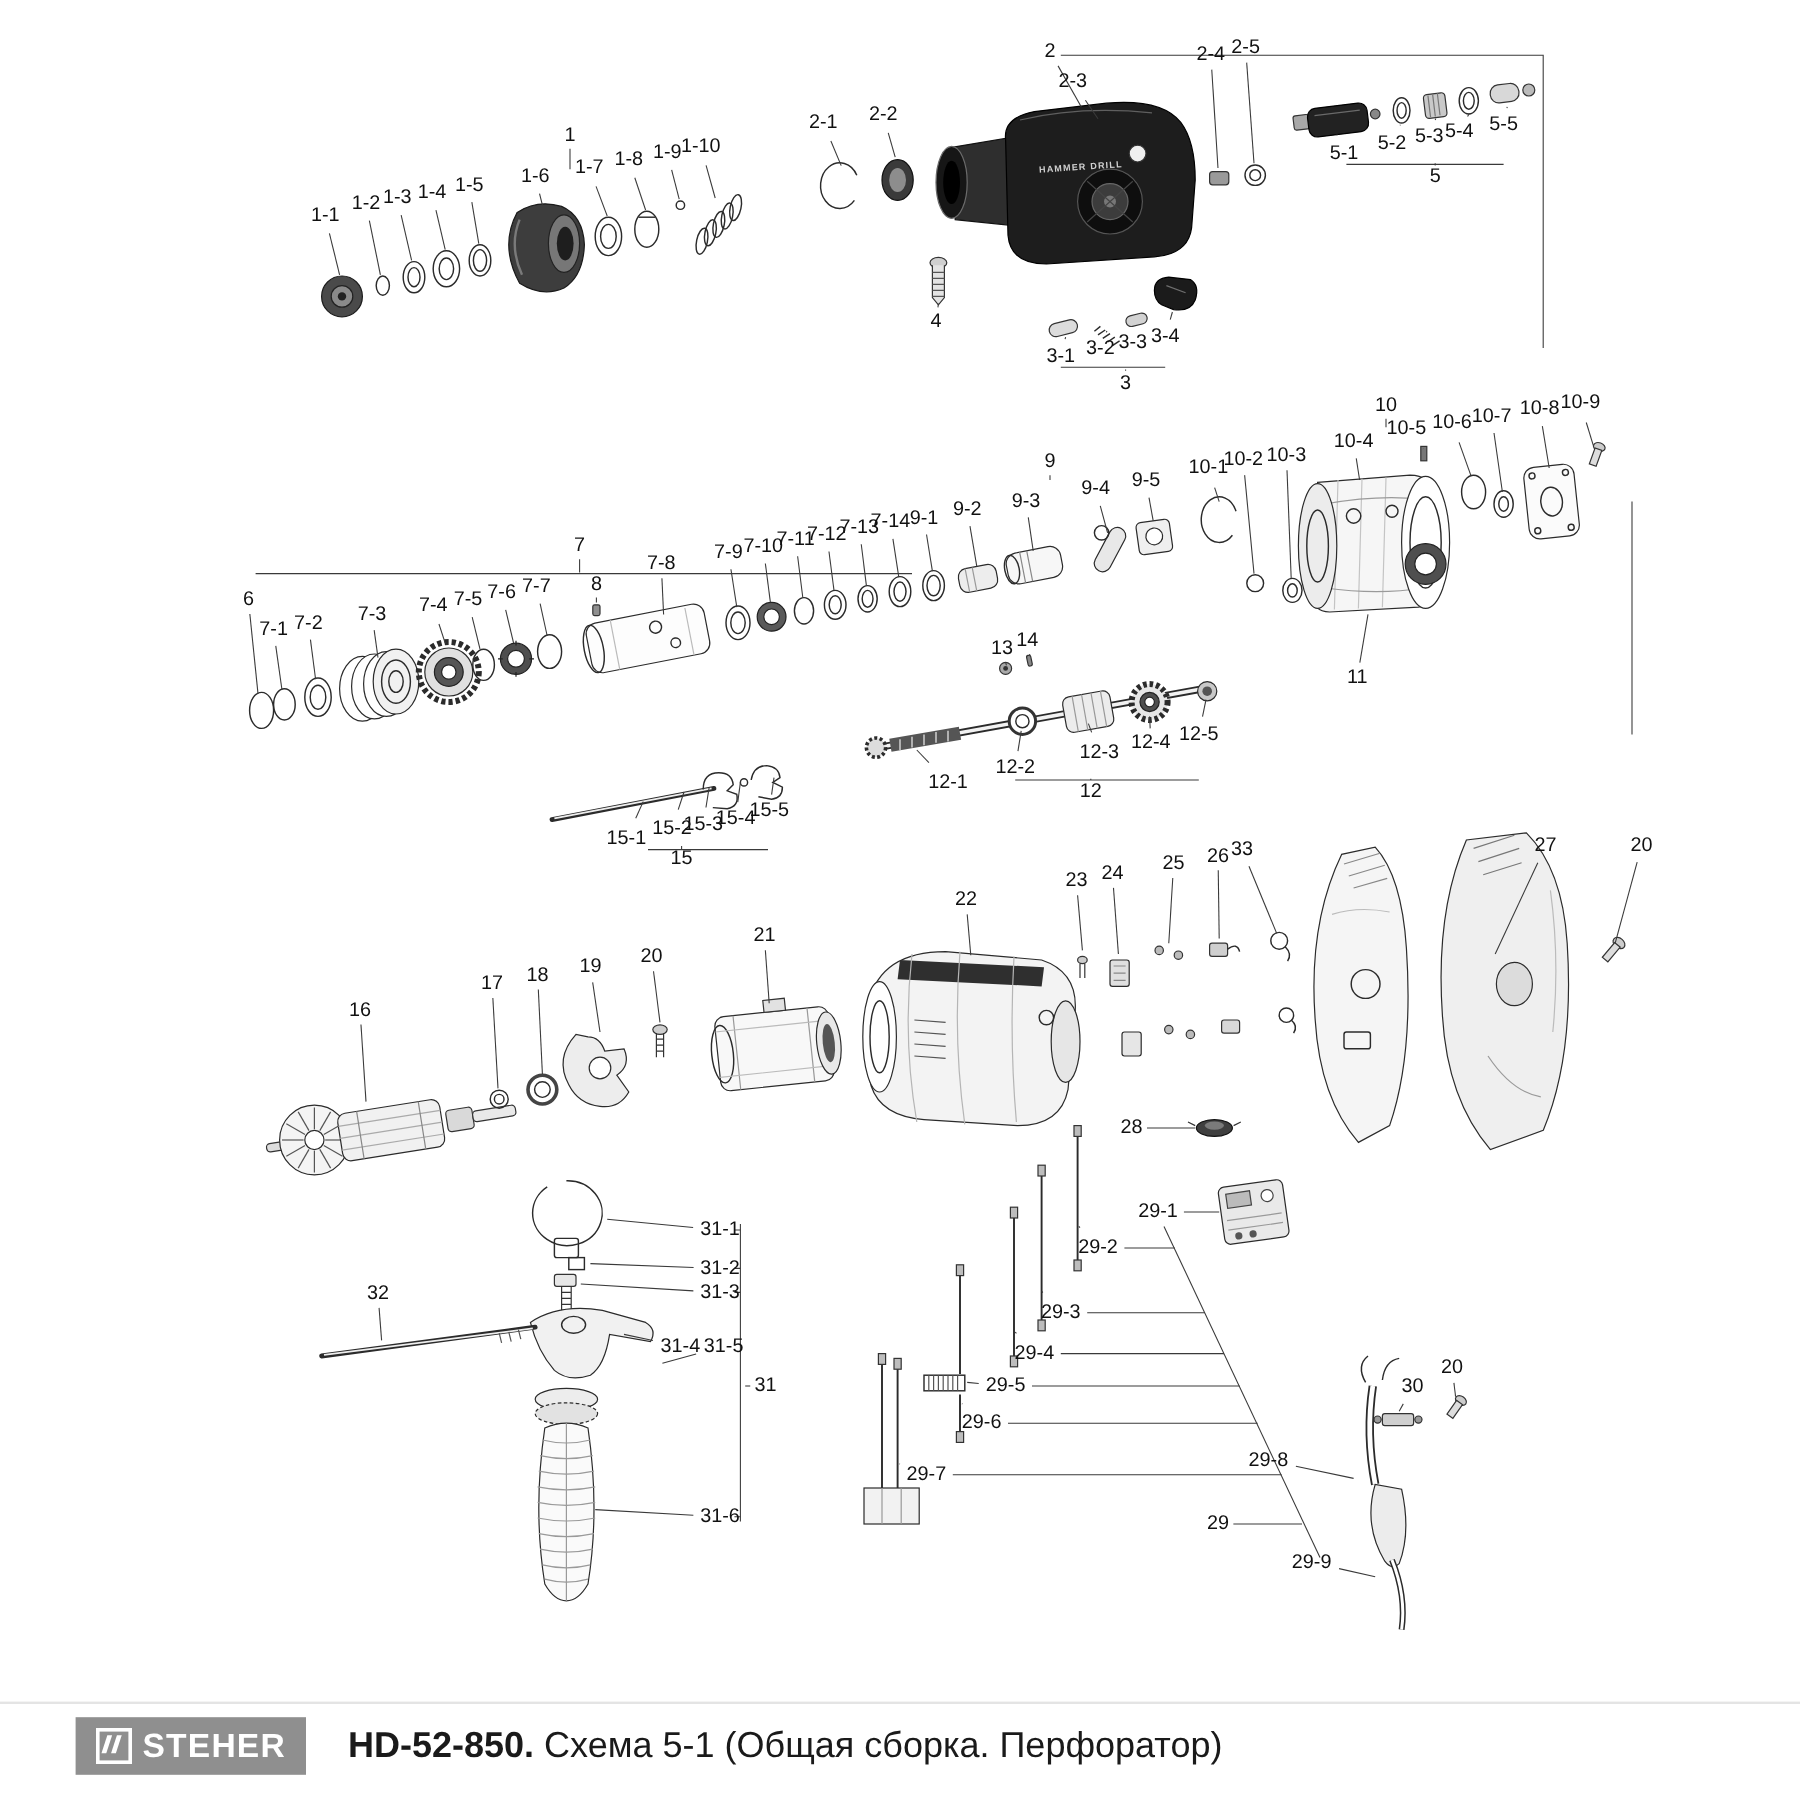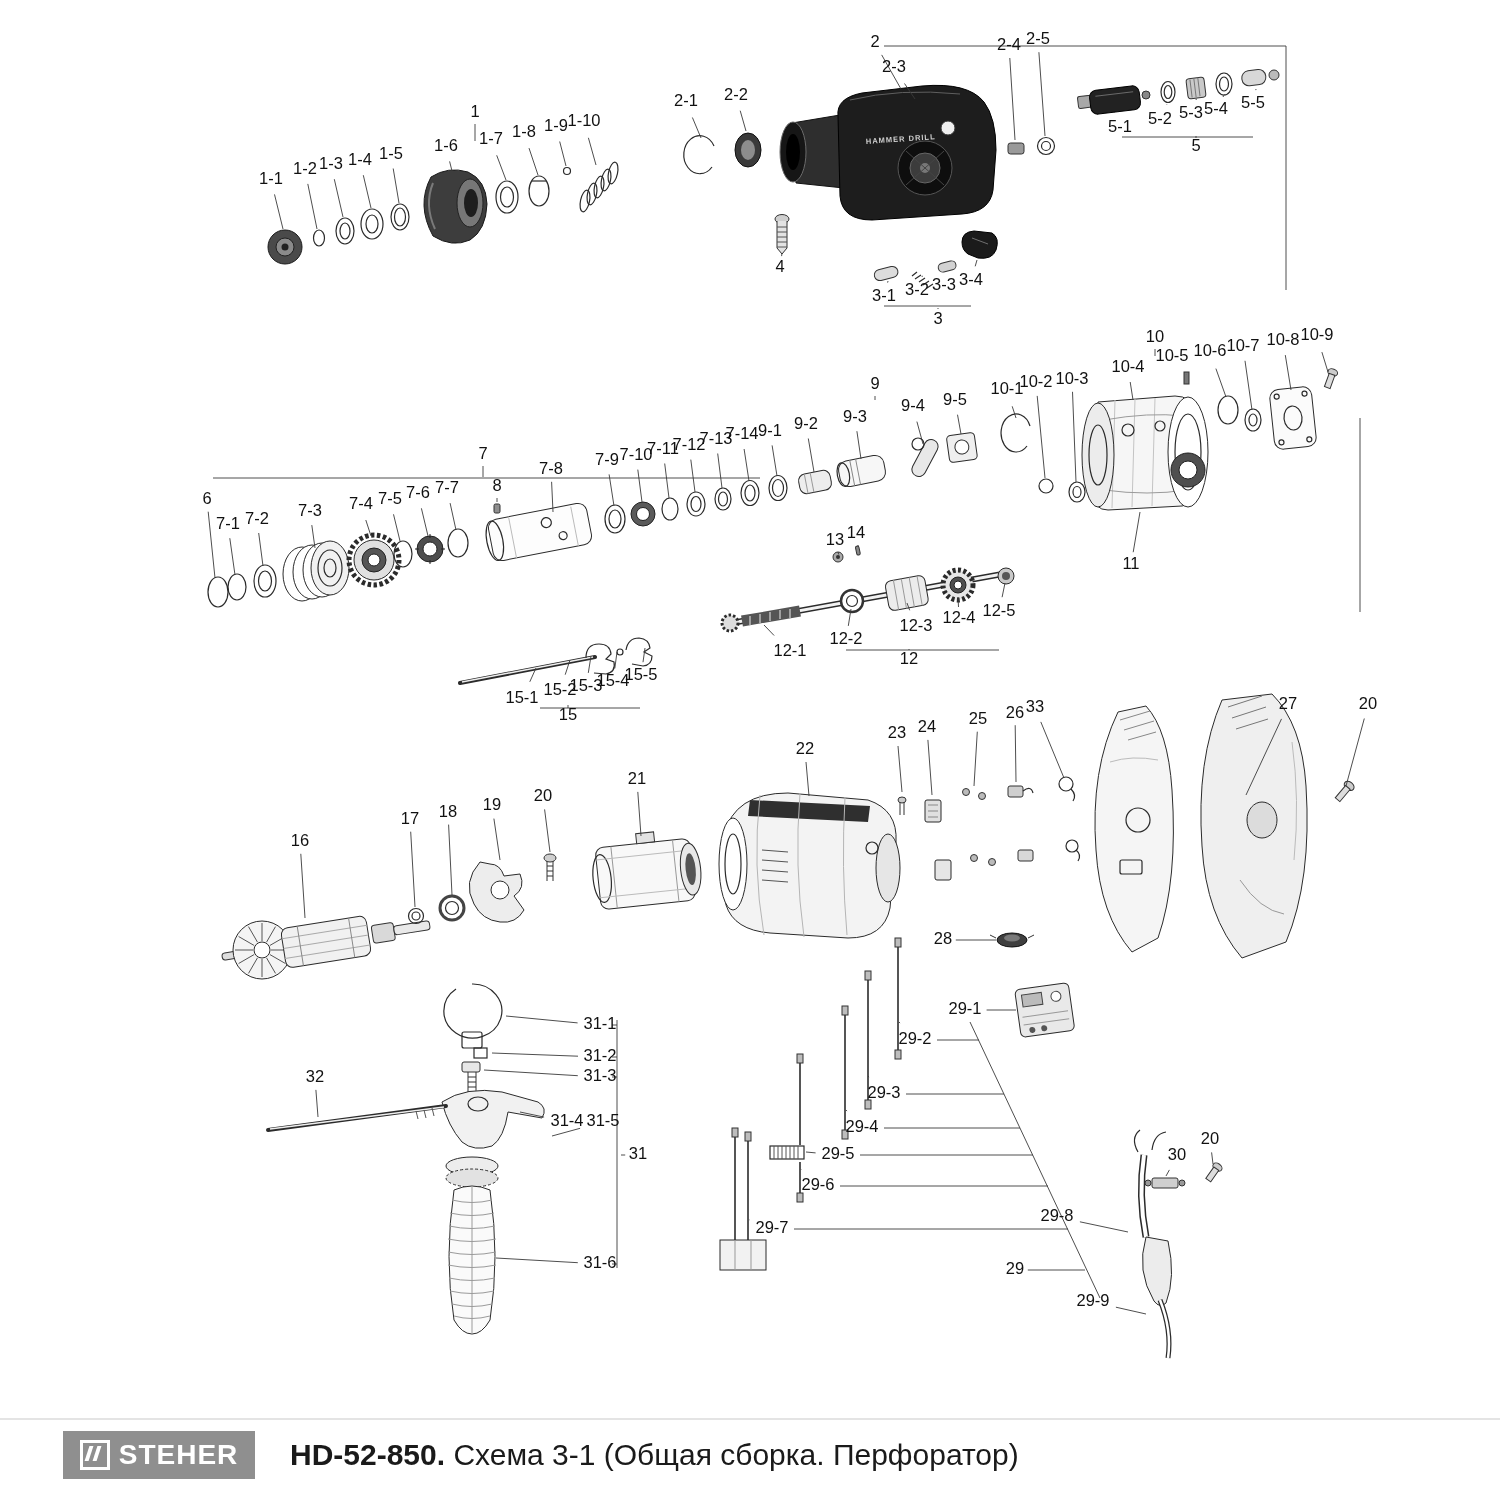--- a/index.html
+++ b/index.html
@@ -655,14 +655,14 @@
       <text x="1210" y="1140" class="plabel">20</text>
     </g>
 </svg>
 
 <div class="footer-rule"></div>
 <div>
   <div class="brand-badge">
     <span class="brand-icon"></span>
     <span class="brand-text">STEHER</span>
   </div>
-  <div class="footer-title"><span class="model">HD-52-850.</span><span> Схема 3-1 (Общая сборка. Перфоратор)</span></div>
+  <div class="footer-title"><span class="model">HD-52-850.</span><span> Схема 5-1 (Общая сборка. Перфоратор)</span></div>
 </div>
 
 </body></html>

